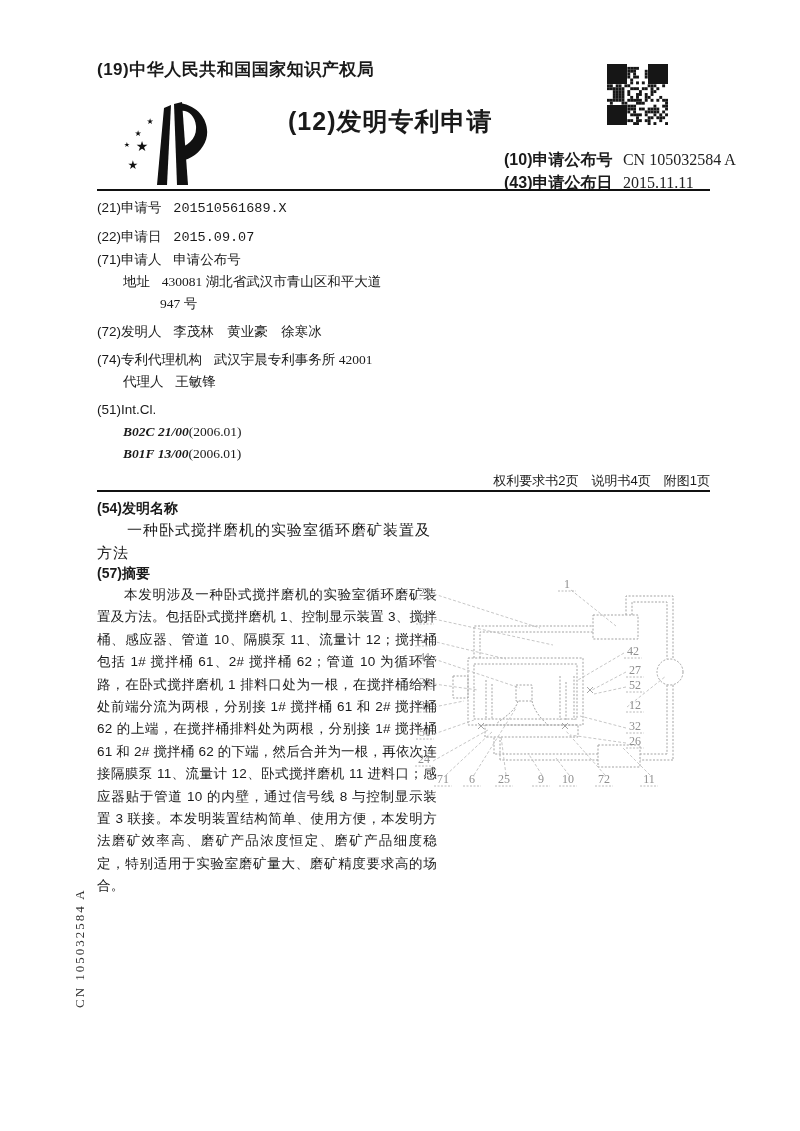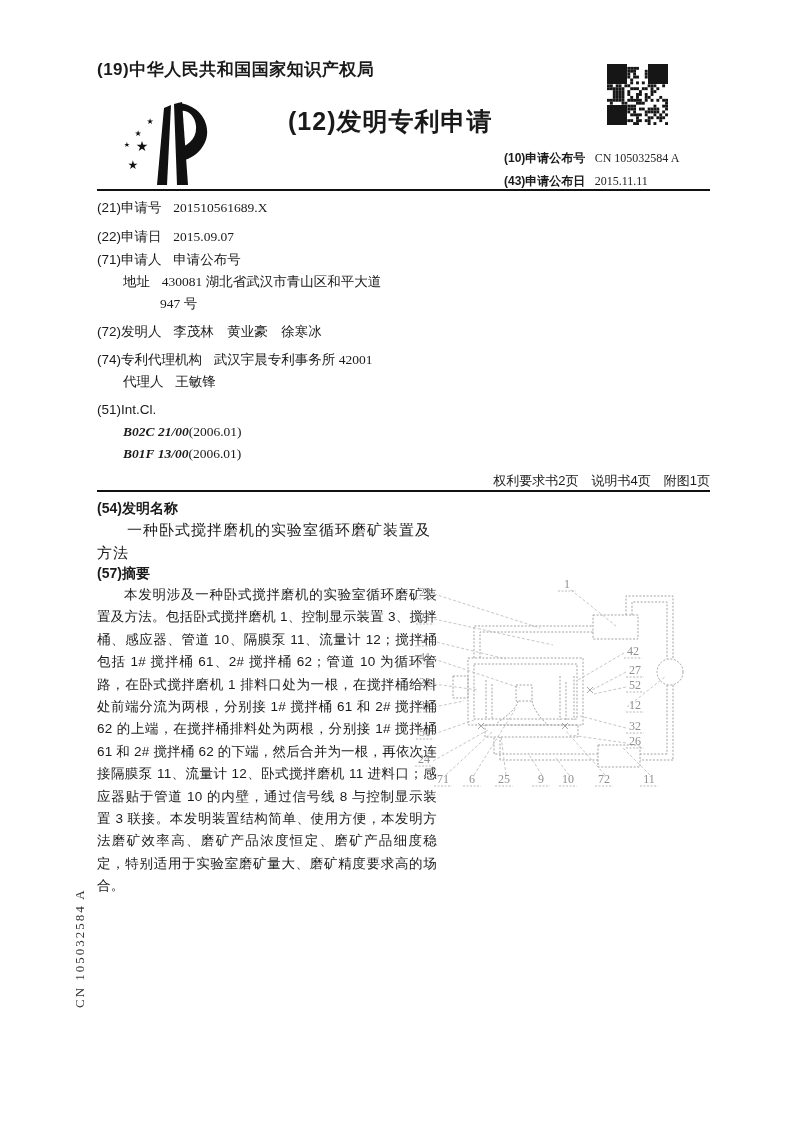--- a/index.html
+++ b/index.html
@@ -1,27 +1,27 @@
 <!DOCTYPE html>
 <html><head>
 <meta charset="utf-8">
 <style>
   html,body{margin:0;padding:0;background:#888;}
   .page{position:relative;width:800px;height:1131px;background:#ffffff;overflow:hidden;
         font-family:"Liberation Sans",sans-serif;color:#1a1a1a;}
   .abs{position:absolute;}
   .office{left:97px;top:58px;font-size:17px;font-weight:700;letter-spacing:0.5px;}
   .doctype{left:288px;top:105px;font-size:25px;font-weight:700;letter-spacing:1px;}
-  .publine{font-size:12px;white-space:nowrap;}
+  .publine{font-size:16px;white-space:nowrap;}
   .publine .lbl{font-weight:700;}
   .publine .val{font-family:"Liberation Serif",serif;color:#222;margin-left:6px;}
   .rule{left:97px;width:613px;background:#111;}
   .biblio-line{font-size:13.5px;white-space:nowrap;}
   .biblio-line .lbl{font-weight:400;margin-right:8px;}
-  .biblio-line .val{font-family:Liberation Serif, serif;}
+  .biblio-line .val{font-family:Liberation Mono, monospace;}
   .biblio-line .valcn{font-family:"Liberation Serif",serif;}
   .intcl-code{font-family:"Liberation Serif",serif;font-style:italic;font-weight:700;font-size:13.5px;}
   .intcl-code .yr{font-style:normal;font-weight:400;}
   .pages-info{right:90px;font-size:13px;text-align:right;}
   .sec-label{font-size:14px;font-weight:700;}
   .title-text{left:97px;top:518px;width:342px;font-size:15px;line-height:23px;text-indent:2em;letter-spacing:1px;}
   .abstract-text{left:97px;top:584px;width:340px;font-size:13.5px;line-height:22.4px;
                  text-align:justify;text-indent:2em;letter-spacing:0.2px;}
   .side-num{left:72px;top:1008px;transform:rotate(-90deg);transform-origin:0 0;
             font-family:"Liberation Serif",serif;font-size:13px;letter-spacing:2px;color:#333;white-space:nowrap;}

